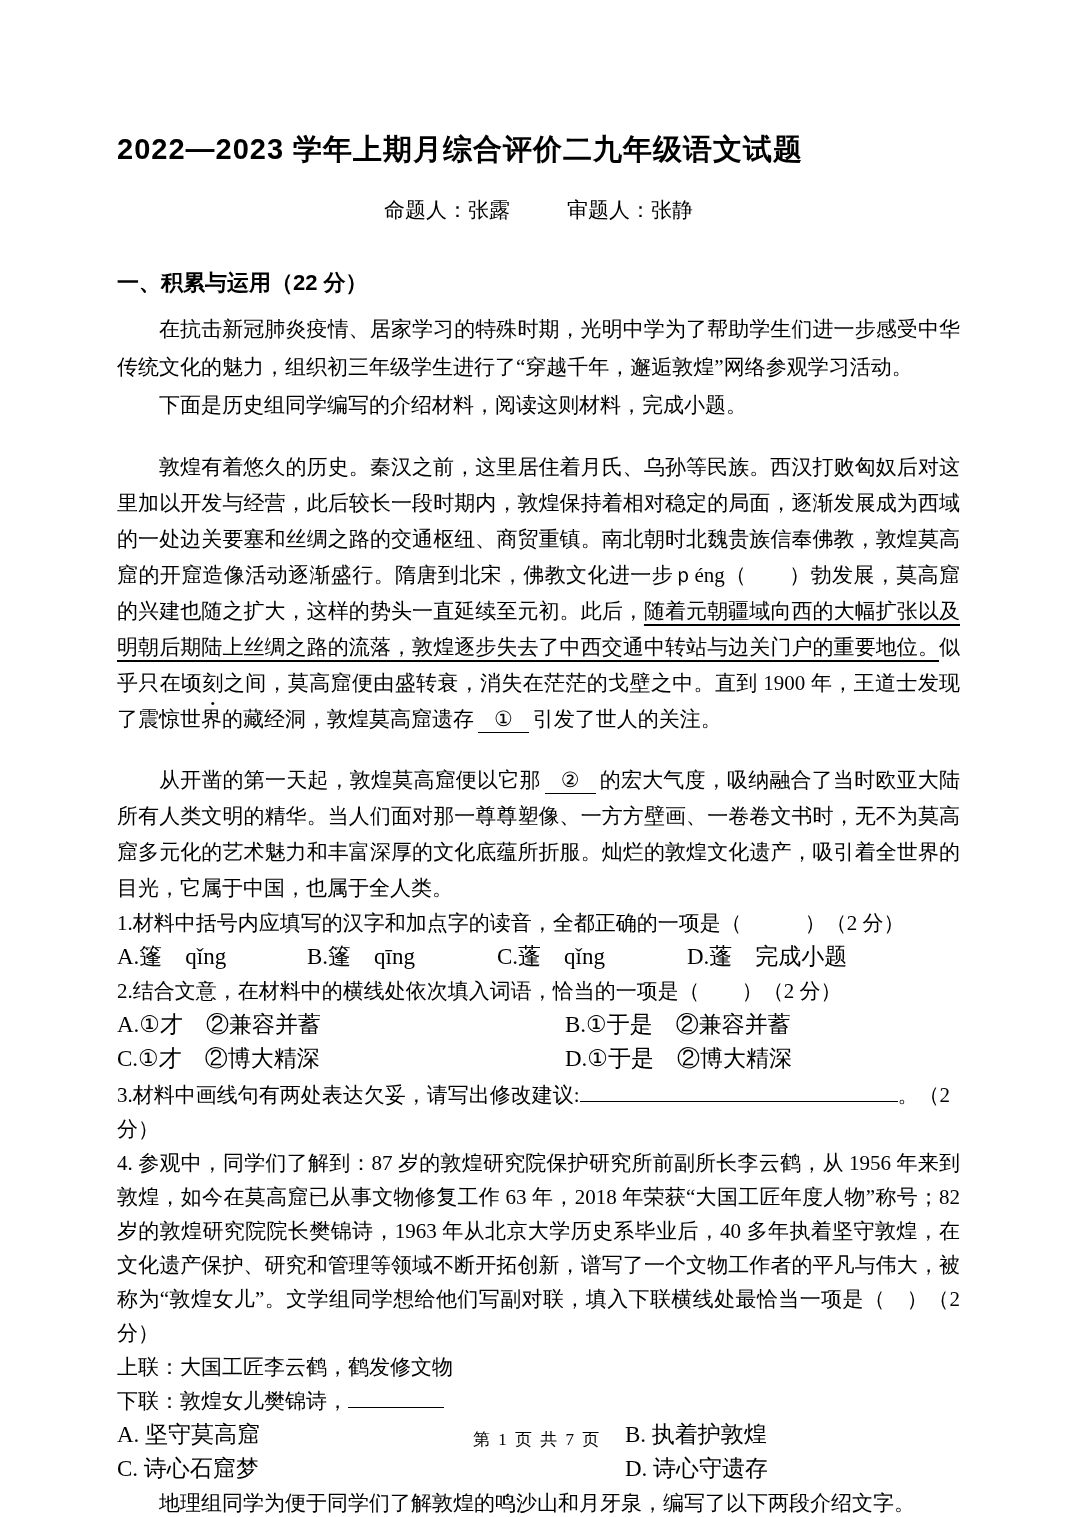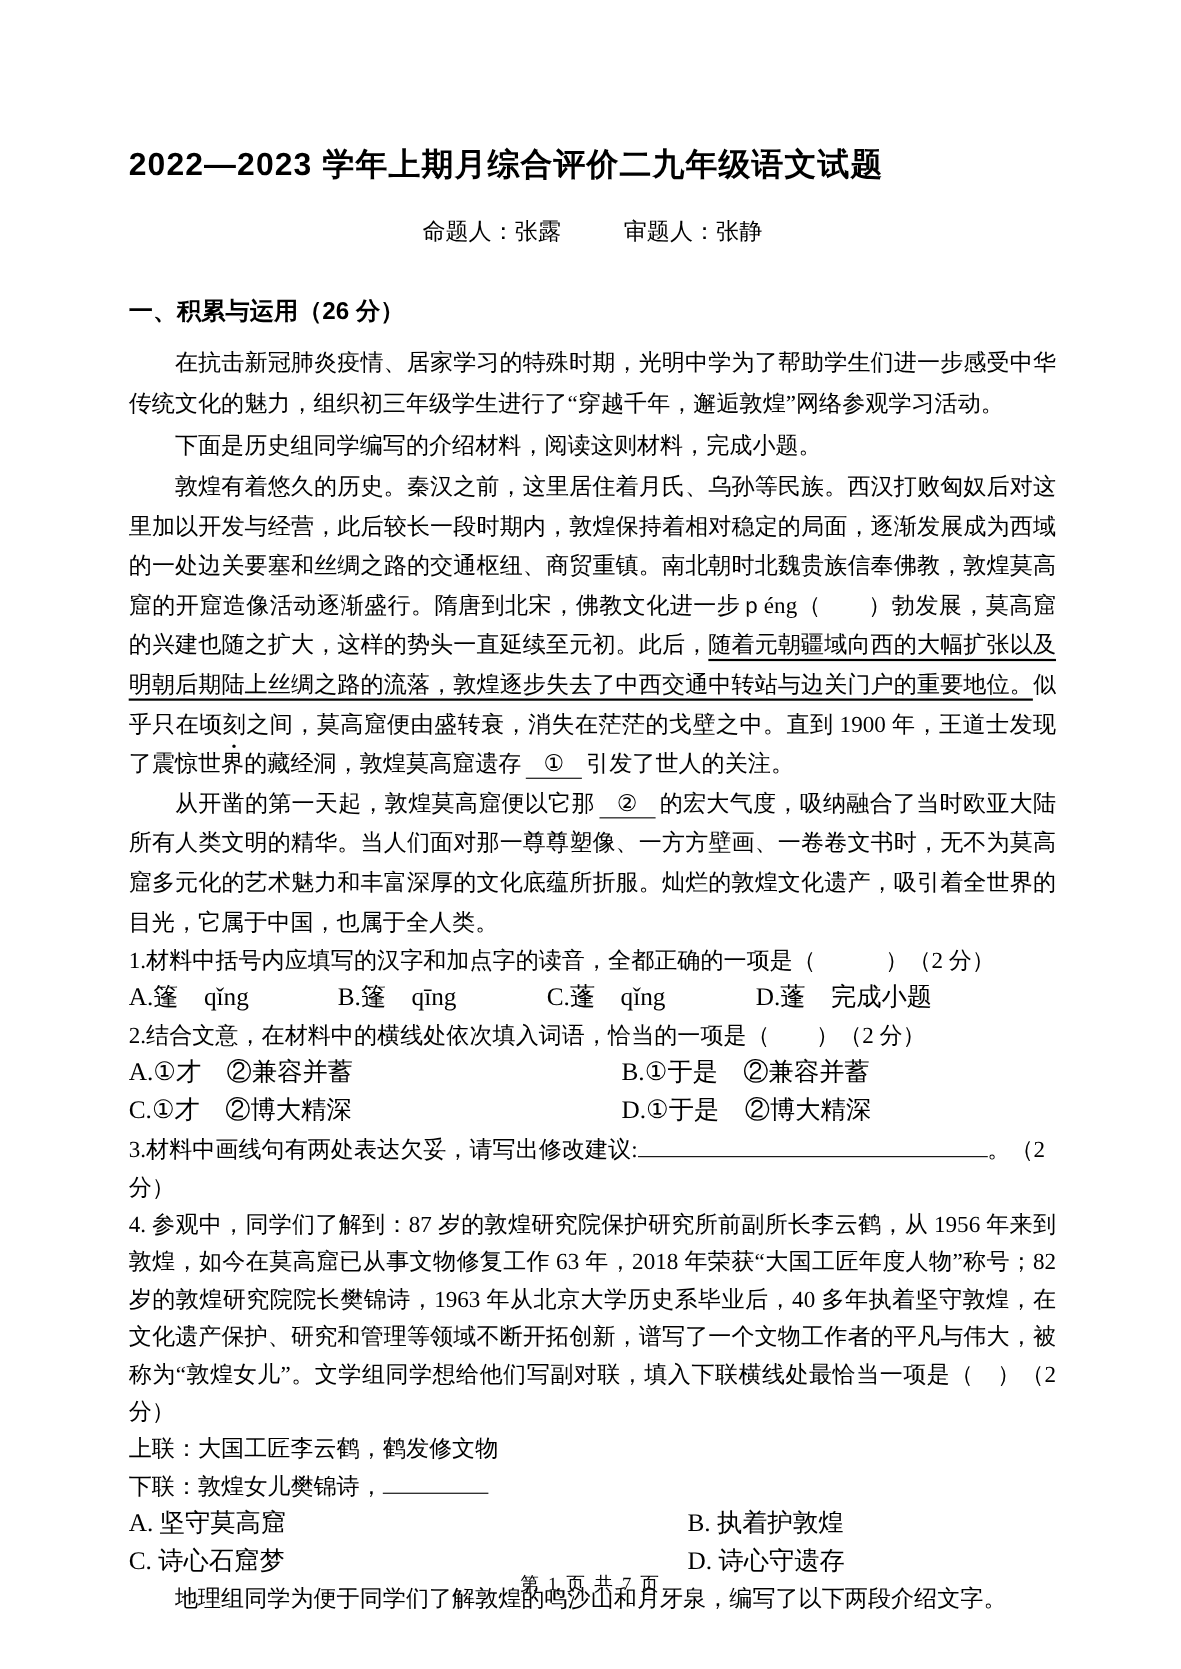--- a/index.html
+++ b/index.html
@@ -35,21 +35,21 @@
   .section-heading {
     font-family: "Liberation Sans", "DejaVu Sans", sans-serif;
     font-weight: bold;
     font-size: 22px;
     margin-top: 44px;
   }
   p { font-size: 21px; text-align: justify; }
   .indent { text-indent: 2em; }
   .intro { line-height: 38px; }
   .intro-first { margin-top: 12px; }
-  .material { line-height: 36px; }
+  .material { line-height: 36px; margin-top: 25px; }
   .q { line-height: 34px; text-align: left; }
   .q3line { margin-top: 2px; }
   .u {
     text-decoration: underline;
     text-underline-offset: 6px;
     text-decoration-thickness: 1.5px;
   }
   .dot-under { position: relative; }
   .dot-under::after {
     content: "\2022";
@@ -100,21 +100,21 @@
 <div class="page">
   <div class="content">
 
     <h1 class="title">2022—2023 学年上期月综合评价二九年级语文试题</h1>
 
     <div class="authors">
       <span>命题人：张露</span>
       <span>审题人：张静</span>
     </div>
 
-    <h2 class="section-heading">一、积累与运用（26 分）</h2>
+    <h2 class="section-heading">一、积累与运用（22 分）</h2>
 
     <p class="intro intro-first indent">在抗击新冠肺炎疫情、居家学习的特殊时期，光明中学为了帮助学生们进一步感受中华传统文化的魅力，组织初三年级学生进行了“穿越千年，邂逅敦煌”网络参观学习活动。</p>
     <p class="intro indent">下面是历史组同学编写的介绍材料，阅读这则材料，完成小题。</p>
 
     <p class="material indent"><span>敦煌有着悠久的历史。秦汉之前，这里居住着月氏、乌孙等民族。西汉打败匈奴后对这里加以开发与经营，此后较长一段时期内，敦煌保持着相对稳定的局面，逐渐发展成为西域的一处边关要塞和丝绸之路的交通枢纽、商贸重镇。南北朝时北魏贵族信奉佛教，敦煌莫高窟的开窟造像活动逐渐盛行。隋唐到北宋，佛教文化进一步ｐéng（　　）勃发展，莫高窟的兴建也随之扩大，这样的势头一直延续至元初。此后，</span><span class="u">随着元朝疆域向西的大幅扩张以及明朝后期陆上丝绸之路的流落，敦煌逐步失去了中西交通中转站与边关门户的重要地位。</span><span>似乎只在</span><span class="dot-under">顷</span><span>刻之间，莫高窟便由盛转衰，消失在茫茫的戈壁之中。直到 1900 年，王道士发现了震惊世界的藏经洞，敦煌莫高窟遗存</span><span class="num-blank">①</span><span>引发了世人的关注。</span></p>
 
     <p class="material indent"><span>从开凿的第一天起，敦煌莫高窟便以它那</span><span class="num-blank">②</span><span>的宏大气度，吸纳融合了当时欧亚大陆所有人类文明的精华。当人们面对那一尊尊塑像、一方方壁画、一卷卷文书时，无不为莫高窟多元化的艺术魅力和丰富深厚的文化底蕴所折服。灿烂的敦煌文化遗产，吸引着全世界的目光，它属于中国，也属于全人类。</span></p>
 
     <p class="q">1.材料中括号内应填写的汉字和加点字的读音，全都正确的一项是（　　　）（2 分）</p>
     <div class="opt-row q1-row">

